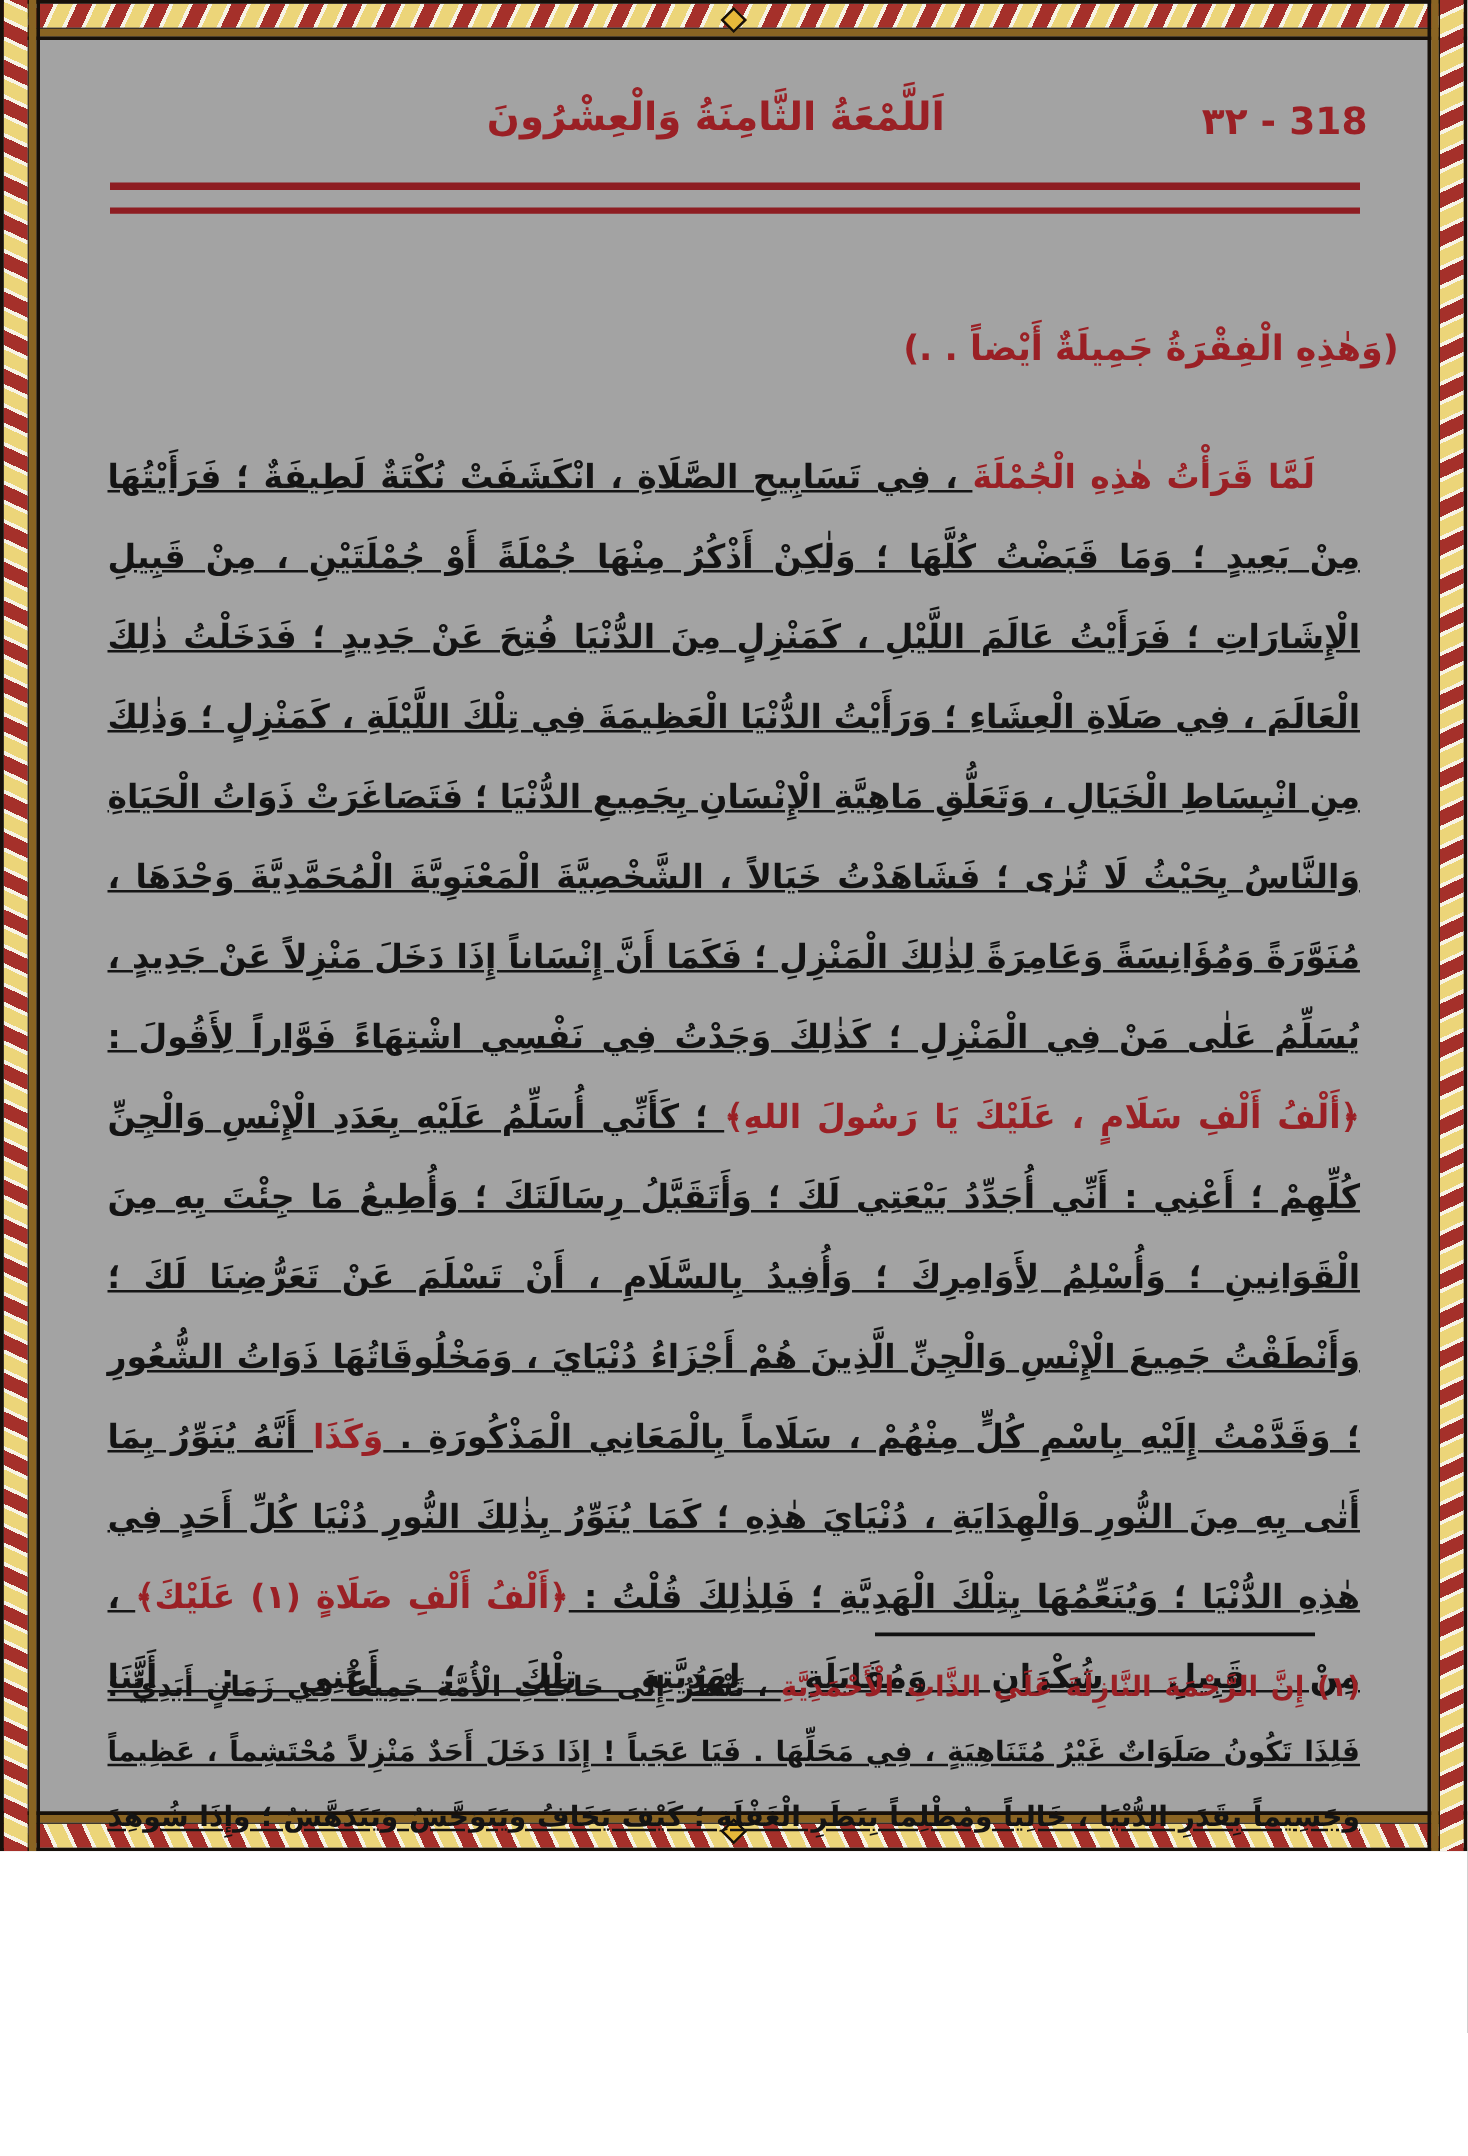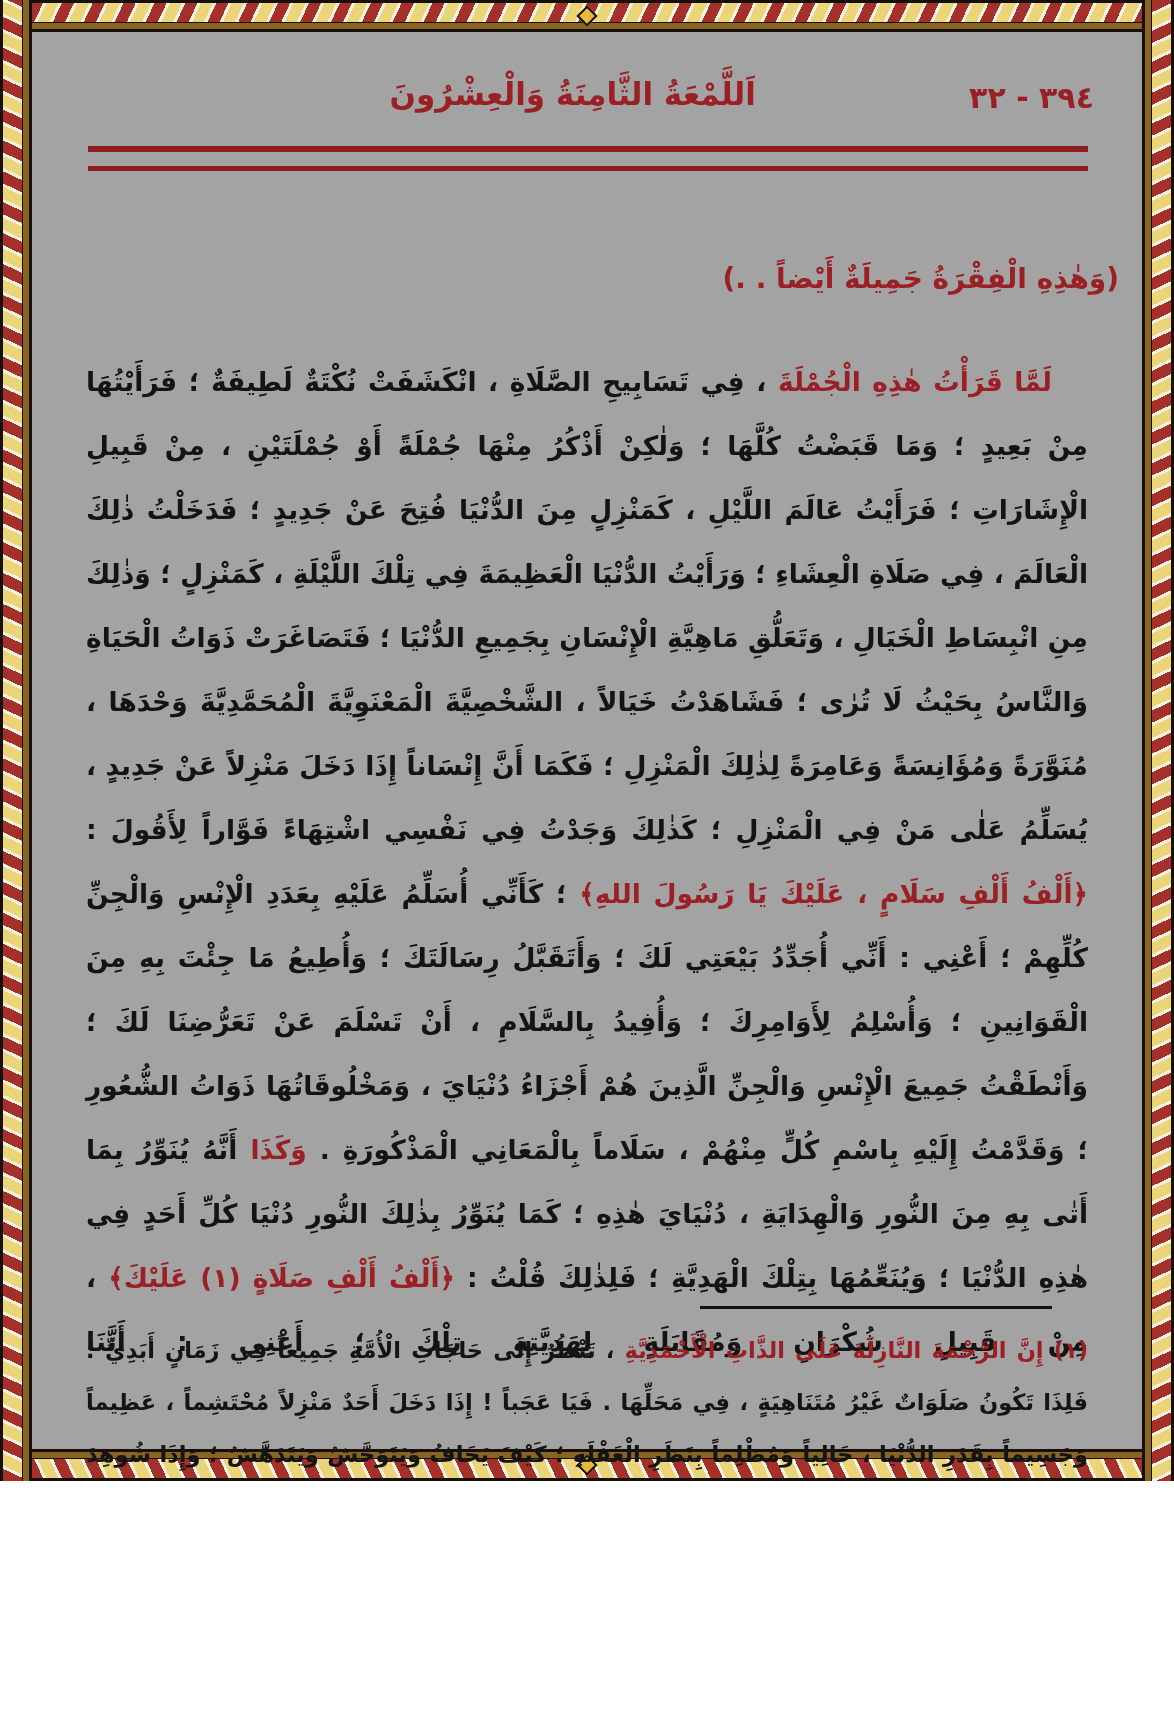--- a/index.html
+++ b/index.html
@@ -60,21 +60,21 @@
     border-top:6px solid var(--rule);border-bottom:5px solid var(--rule);}
   
   .verse-title{position:absolute;top:180px;left:55px;right:55px;text-align:center;
     direction:rtl;color:var(--accent);font-size:33px;line-height:1.55;}
   .section-subtitle{position:absolute;top:262px;left:55px;right:55px;
     direction:rtl;color:var(--accent);font-size:28px;}
   
   .body-paragraph{position:absolute;top:350px;left:86px;right:86px;
     direction:rtl;text-align:justify;text-align-last:justify;
     font-size:26.5px;line-height:64px;text-indent:36px;color:var(--ink);}
-  .seg-black{color:var(--ink);}
+  .seg-black{color:var(--ink);text-decoration:underline;}
   .seg-red{color:var(--accent);}
   
   .footnote-separator{position:absolute;top:1306px;right:122px;width:352px;height:0;
     border-top:3px solid #111;}
   .footnote-paragraph{position:absolute;top:1324px;left:86px;right:86px;
     direction:rtl;text-align:justify;font-size:22.5px;line-height:52px;color:var(--ink);}
   .seg-seal{display:inline-block;width:46px;vertical-align:middle;
     font-size:10px;line-height:1.1;color:var(--accent);text-align:left;
     white-space:normal;transform:translateY(-2px);}
 </style>
@@ -83,21 +83,21 @@
 
 <div class="page">
 
   <div class="bstrip b-top"></div>
   <div class="bstrip b-bottom"></div>
   <div class="bstrip b-left"></div>
   <div class="bstrip b-right"></div>
 
   <div class="header">
     <div class="chapter-title">اَللَّمْعَةُ الثَّامِنَةُ وَالْعِشْرُونَ</div>
-    <div class="page-numbers">٣٩٤ - ٣٢</div>
+    <div class="page-numbers">318 - ٣٢</div>
   </div>
   <div class="header-rule"></div>
 
   <div class="section-subtitle">(وَهٰذِهِ الْفِقْرَةُ جَمِيلَةٌ أَيْضاً . .)</div>
 
   <div class="body-paragraph"><span class="seg-red">لَمَّا قَرَأْتُ هٰذِهِ الْجُمْلَةَ</span><span class="seg-black"> ، فِي تَسَابِيحِ الصَّلَاةِ ، انْكَشَفَتْ نُكْتَةٌ لَطِيفَةٌ ؛ فَرَأَيْتُهَا مِنْ بَعِيدٍ ؛ وَمَا قَبَضْتُ كُلَّهَا ؛ وَلٰكِنْ أَذْكُرُ مِنْهَا جُمْلَةً أَوْ جُمْلَتَيْنِ ، مِنْ قَبِيلِ الْإِشَارَاتِ ؛ فَرَأَيْتُ عَالَمَ اللَّيْلِ ، كَمَنْزِلٍ مِنَ الدُّنْيَا فُتِحَ عَنْ جَدِيدٍ ؛ فَدَخَلْتُ ذٰلِكَ الْعَالَمَ ، فِي صَلَاةِ الْعِشَاءِ ؛ وَرَأَيْتُ الدُّنْيَا الْعَظِيمَةَ فِي تِلْكَ اللَّيْلَةِ ، كَمَنْزِلٍ ؛ وَذٰلِكَ مِنِ انْبِسَاطِ الْخَيَالِ ، وَتَعَلُّقِ مَاهِيَّةِ الْإِنْسَانِ بِجَمِيعِ الدُّنْيَا ؛ فَتَصَاغَرَتْ ذَوَاتُ الْحَيَاةِ وَالنَّاسُ بِحَيْثُ لَا تُرٰى ؛ فَشَاهَدْتُ خَيَالاً ، الشَّخْصِيَّةَ الْمَعْنَوِيَّةَ الْمُحَمَّدِيَّةَ وَحْدَهَا ، مُنَوَّرَةً وَمُؤَانِسَةً وَعَامِرَةً لِذٰلِكَ الْمَنْزِلِ ؛ فَكَمَا أَنَّ إِنْسَاناً إِذَا دَخَلَ مَنْزِلاً عَنْ جَدِيدٍ ، يُسَلِّمُ عَلٰى مَنْ فِي الْمَنْزِلِ ؛ كَذٰلِكَ وَجَدْتُ فِي نَفْسِي اشْتِهَاءً فَوَّاراً لِأَقُولَ : </span><span class="seg-red">﴿أَلْفُ أَلْفِ سَلَامٍ ، عَلَيْكَ يَا رَسُولَ اللهِ﴾</span><span class="seg-black"> ؛ كَأَنِّي أُسَلِّمُ عَلَيْهِ بِعَدَدِ الْإِنْسِ وَالْجِنِّ كُلِّهِمْ ؛ أَعْنِي : أَنِّي أُجَدِّدُ بَيْعَتِي لَكَ ؛ وَأَتَقَبَّلُ رِسَالَتَكَ ؛ وَأُطِيعُ مَا جِئْتَ بِهِ مِنَ الْقَوَانِينِ ؛ وَأُسْلِمُ لِأَوَامِرِكَ ؛ وَأُفِيدُ بِالسَّلَامِ ، أَنْ تَسْلَمَ عَنْ تَعَرُّضِنَا لَكَ ؛ وَأَنْطَقْتُ جَمِيعَ الْإِنْسِ وَالْجِنِّ الَّذِينَ هُمْ أَجْزَاءُ دُنْيَايَ ، وَمَخْلُوقَاتُهَا ذَوَاتُ الشُّعُورِ ؛ وَقَدَّمْتُ إِلَيْهِ بِاسْمِ كُلٍّ مِنْهُمْ ، سَلَاماً بِالْمَعَانِي الْمَذْكُورَةِ . </span><span class="seg-red">وَكَذَا</span><span class="seg-black"> أَنَّهُ يُنَوِّرُ بِمَا أَتٰى بِهِ مِنَ النُّورِ وَالْهِدَايَةِ ، دُنْيَايَ هٰذِهِ ؛ كَمَا يُنَوِّرُ بِذٰلِكَ النُّورِ دُنْيَا كُلِّ أَحَدٍ فِي هٰذِهِ الدُّنْيَا ؛ وَيُنَعِّمُهَا بِتِلْكَ الْهَدِيَّةِ ؛ فَلِذٰلِكَ قُلْتُ : </span><span class="seg-red">﴿أَلْفُ أَلْفِ صَلَاةٍ (١) عَلَيْكَ﴾</span><span class="seg-black"> ، مِنْ قَبِيلِ شُكْرَانٍ وَمُقَابَلَةٍ لِهَدِيَّتِهِ تِلْكَ ؛ أَعْنِي : أَنَّنَا</span></div>
 
   <div class="footnote-separator"></div>
   <div class="footnote-paragraph"><span class="seg-red">(١) إِنَّ الرَّحْمَةَ النَّازِلَةَ عَلَى الذَّاتِ الْأَحْمَدِيَّةِ</span><span class="seg-black"> ، تَنْظُرُ إِلَى حَاجَاتِ الْأُمَّةِ جَمِيعاً فِي زَمَانٍ أَبَدِيٍّ ؛ فَلِذَا تَكُونُ صَلَوَاتٌ غَيْرُ مُتَنَاهِيَةٍ ، فِي مَحَلِّهَا . فَيَا عَجَباً ! إِذَا دَخَلَ أَحَدٌ مَنْزِلاً مُحْتَشِماً ، عَظِيماً وَجَسِيماً بِقَدَرِ الدُّنْيَا ، خَالِياً وَمُظْلِماً بِنَظَرِ الْغَفْلَةِ ؛ كَيْفَ يَخَافُ وَيَتَوَحَّشُ وَيَتَدَهَّشُ ؛ وَإِذَا شُوهِدَ فَجْأَةً فِي صَدْرِ الْمَنْزِلِ ، رَسُولٌ أَكْرَمُ ، حَبِيبٌ وَمَحْبُوبٌ ، أَنِيسٌ وَمُؤْنِسٌ يُنَوِّرُ ذٰلِكَ الْمَنْزِلَ ؛ وَيُعَرِّفُ مَالِكَهُ الرَّحِيمَ الْكَرِيمَ بِكُلِّ مَا فِيهِ ؛ كَيْفَ يُنْتِجُ ذٰلِكَ فَرَحاً وَنُوراً ، وَأُنْساً وَسُرُوراً ؟ فَقِيسُوا عَلَيْهِ ؛ وَاقْدُرُوا قَدْرَ الصَّلَوَاتِ عَلٰى صَاحِبِ الرِّسَالَةِ ؛ وَاقْدُرُوا لَذَّاتِهَا . . </span><span class="seg-red">اَلْمُؤَلِّفُ</span><span class="seg-black"> ، (</span><span class="seg-seal">رَضِيَ اللّٰهُ عَنْهُ</span><span class="seg-black">) . .</span></div>
 

